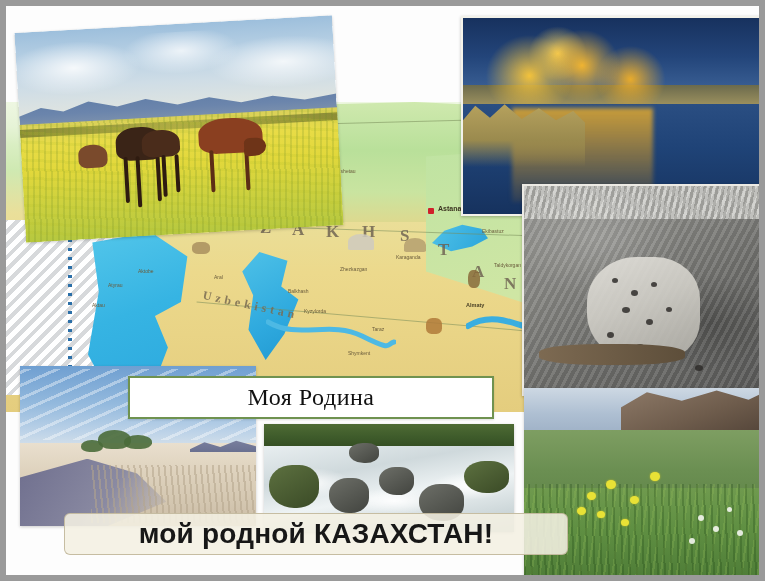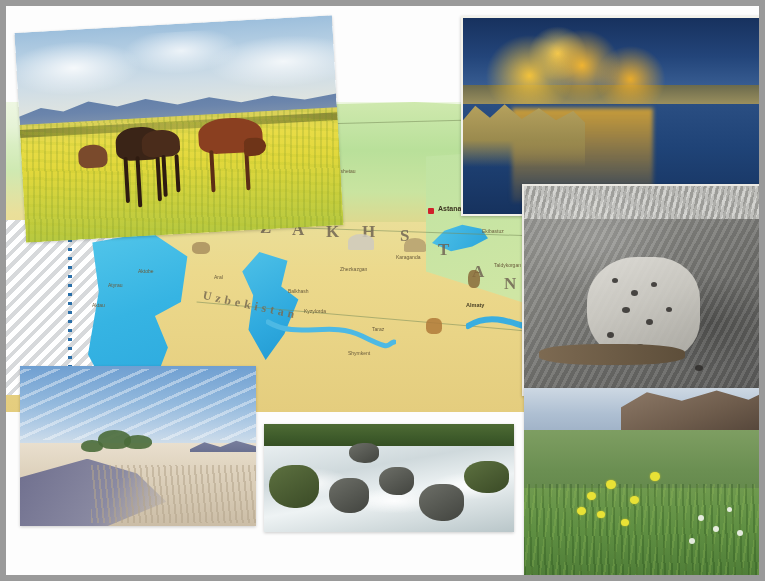--- a/index.html
+++ b/index.html
@@ -355,16 +355,22 @@
       <div class="yflower" style="left:30%;top:64%;width:8px;height:7px;"></div>
       <div class="yflower" style="left:22%;top:62%;width:9px;height:8px;"></div>
       <div class="yflower" style="left:40%;top:68%;width:8px;height:7px;"></div>
       <div class="wflower" style="left:72%;top:66%;width:6px;height:6px;"></div>
       <div class="wflower" style="left:78%;top:72%;width:6px;height:6px;"></div>
       <div class="wflower" style="left:84%;top:62%;width:5px;height:5px;"></div>
       <div class="wflower" style="left:68%;top:78%;width:6px;height:6px;"></div>
       <div class="wflower" style="left:88%;top:74%;width:6px;height:6px;"></div>
     </div>
 
-
+    <div id="title-box">
+      <span id="title-text">Моя Родина</span>
+    </div>
+
+    <div id="banner">
+      <span id="banner-text">мой родной КАЗАХСТАН!</span>
+    </div>
 
   </div>
 </div>
 
 </body></html>

